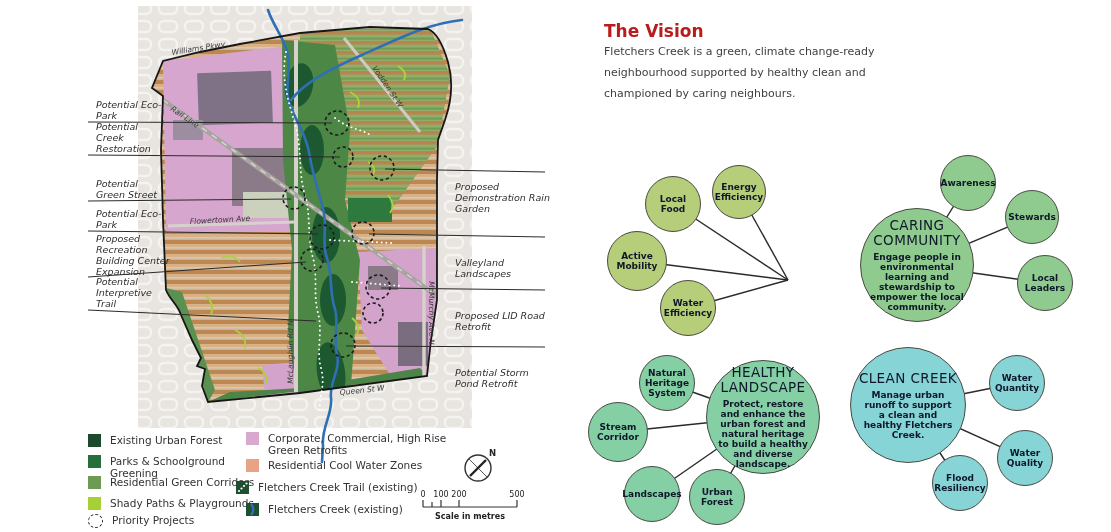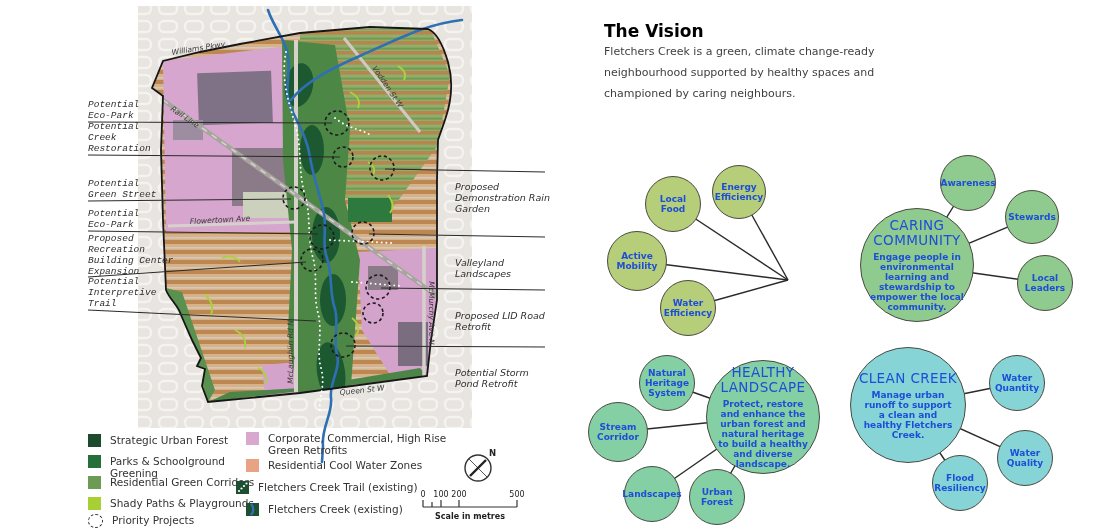--- a/index.html
+++ b/index.html
@@ -2,36 +2,36 @@
 <html><head>
 <meta charset="utf-8">
 <style>
   html,body{margin:0;padding:0;background:#fff;}
   #page{position:relative;width:1111px;height:532px;background:#fff;overflow:hidden;
         font-family:"DejaVu Sans","Liberation Sans",sans-serif;color:#3c3c3c;}
   
   #map-panel{position:absolute;left:0;top:0;width:600px;height:532px;}
   #map-svg{position:absolute;left:0;top:0;}
   .callout{position:absolute;font-size:9.5px;font-style:italic;line-height:11px;color:#2e2e2e;}
-  .callout.left{left:88px;width:86px;font-family:Liberation Mono, monospace;}
+  .callout.left{left:96px;width:86px;}
   .callout.right{left:455px;width:100px;margin-top:44px;}
   
   .legend-row{position:absolute;display:flex;align-items:flex-start;font-size:10.5px;line-height:11.5px;color:#333;}
   .sw{width:13px;height:13px;margin-right:9px;flex:0 0 13px;}
   .sw.dashed{background:none;border:1.6px dashed #222;border-radius:50%;width:12px;height:12px;}
   .legend-label{padding-top:1px;}
   
   #right-panel{position:absolute;left:600px;top:0;width:511px;height:532px;}
-  .vision-h{position:absolute;left:4px;top:21px;font-size:17px;font-weight:bold;color:#000000;}
+  .vision-h{position:absolute;left:4px;top:21px;font-size:17px;font-weight:bold;color:#b91c1c;}
   .vision-line{position:absolute;left:4px;font-size:11px;color:#3f3f3f;}
   .goals-h{position:absolute;left:4px;top:133px;font-size:18px;font-weight:bold;color:#2f2f2f;}
   #connectors{position:absolute;left:0;top:0;}
   .bubble{position:absolute;border-radius:50%;border:1.7px solid #4a4a42;
           display:flex;flex-direction:column;align-items:center;justify-content:center;
-          text-align:center;box-sizing:border-box;color:#1d4ed8;}
+          text-align:center;box-sizing:border-box;color:#0f172a;}
   .bubble .sat-label{font-size:9px;font-weight:bold;line-height:10px;padding:0 5px;}
   .bubble .main-title{font-size:13.5px;font-weight:normal;line-height:15px;letter-spacing:.4px;}
   .bubble .main-desc{font-size:9px;font-weight:bold;line-height:10px;margin-top:4px;padding:0 9px;}
   .c-lil{background:#b6cd7a;}
   .c-cc{background:#8fca8e;}
   .c-hl{background:#84cfa4;}
   .c-clk{background:#86d4d6;}
   
   .sw svg{display:block;}
 </style>
@@ -197,21 +197,21 @@
     <div class="callout left" style="top:233px;width:86px">Proposed Recreation Building Center Expansion</div>
     <div class="callout left" style="top:276px;width:70px">Potential Interpretive Trail</div>
 
     <div class="callout right" style="top:137px">Proposed Demonstration Rain Garden</div>
     <div class="callout right" style="top:213px">Valleyland Landscapes</div>
     <div class="callout right" style="top:266px">Proposed LID Road Retrofit</div>
     <div class="callout right" style="top:323px">Potential Storm Pond Retrofit</div>
 
     <div class="legend-row" style="left:88px;top:434px;width:155px">
       <span class="sw" style="background:#1b4a2c"></span>
-      <span class="legend-label">Strategic Urban Forest</span>
+      <span class="legend-label">Existing Urban Forest</span>
     </div>
     <div class="legend-row" style="left:88px;top:455px;width:175px">
       <span class="sw" style="background:#25703a"></span>
       <span class="legend-label">Parks &amp; Schoolground Greening</span>
     </div>
     <div class="legend-row" style="left:88px;top:476px;width:175px">
       <span class="sw" style="background:#6d9b53"></span>
       <span class="legend-label">Residential Green Corridors</span>
     </div>
     <div class="legend-row" style="left:88px;top:497px;width:175px">
@@ -252,21 +252,21 @@
             <path d="M5,1 C8,4 8,9 5,12" stroke="#2f6fb4" stroke-width="2.4" fill="none"></path>
           </svg>
       </span>
       <span class="legend-label">Fletchers Creek (existing)</span>
     </div>
   </div>
 
   <div id="right-panel">
     <div class="vision-h">The Vision</div>
     <div class="vision-line" style="top:45px">Fletchers Creek is a green, climate change-ready</div>
-    <div class="vision-line" style="top:66px">neighbourhood supported by healthy spaces and</div>
+    <div class="vision-line" style="top:66px">neighbourhood supported by healthy clean and</div>
     <div class="vision-line" style="top:87px">championed by caring neighbours.</div>
 
     <svg id="connectors" width="511" height="532" viewBox="0 0 511 532">
       <g stroke="#2a2a2a" stroke-width="1.4">
         <line x1="188" y1="280" x2="73" y2="204"></line>
         <line x1="188" y1="280" x2="139" y2="192"></line>
         <line x1="188" y1="280" x2="37" y2="261"></line>
         <line x1="188" y1="280" x2="88" y2="308"></line>
         <line x1="317" y1="265" x2="368" y2="183"></line>
         <line x1="317" y1="265" x2="432" y2="217"></line>

